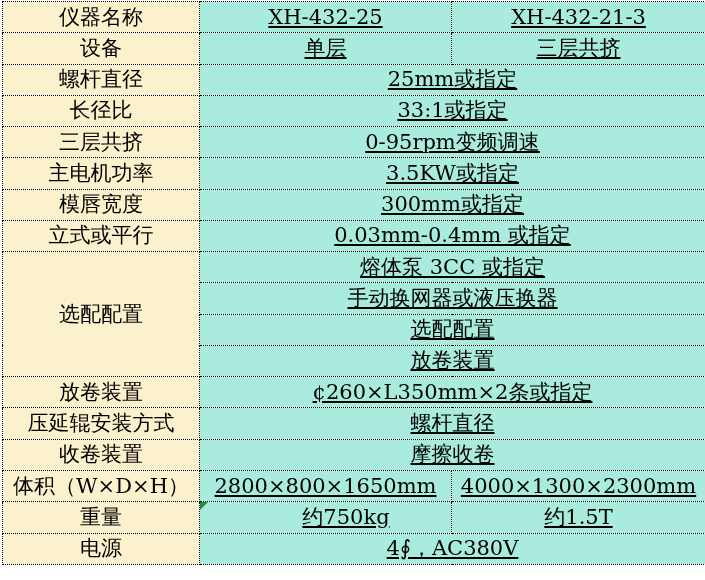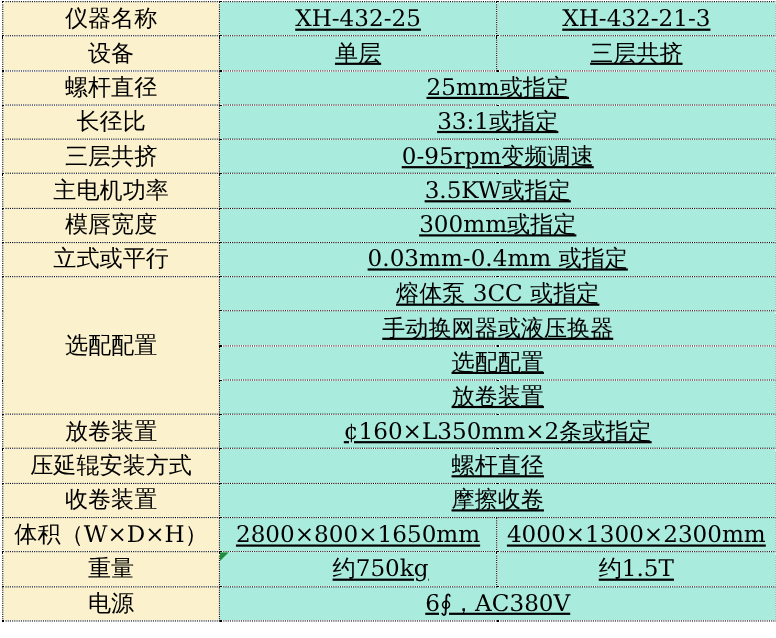--- a/index.html
+++ b/index.html
@@ -89,21 +89,21 @@
       <td class="val" colspan="2">手动换网器或液压换器</td>
     </tr>
     <tr>
       <td class="val" colspan="2">选配配置</td>
     </tr>
     <tr>
       <td class="val" colspan="2">放卷装置</td>
     </tr>
     <tr>
       <td class="lbl">放卷装置</td>
-      <td class="val" colspan="2">¢160×L350mm×2条或指定</td>
+      <td class="val" colspan="2">¢260×L350mm×2条或指定</td>
     </tr>
     <tr>
       <td class="lbl">压延辊安装方式</td>
       <td class="val" colspan="2">螺杆直径</td>
     </tr>
     <tr>
       <td class="lbl">收卷装置</td>
       <td class="val" colspan="2">摩擦收卷</td>
     </tr>
     <tr>
@@ -114,17 +114,17 @@
     <tr>
       <td class="lbl">重量</td>
       <td class="val flag-cell">
         <span class="flag"></span>
         <span>约750kg</span>
       </td>
       <td class="val">约1.5T</td>
     </tr>
     <tr>
       <td class="lbl">电源</td>
-      <td class="val" colspan="2">6∮，AC380V</td>
+      <td class="val" colspan="2">4∮，AC380V</td>
     </tr>
   </tbody>
 </table>
 </div>
 
 </body></html>

